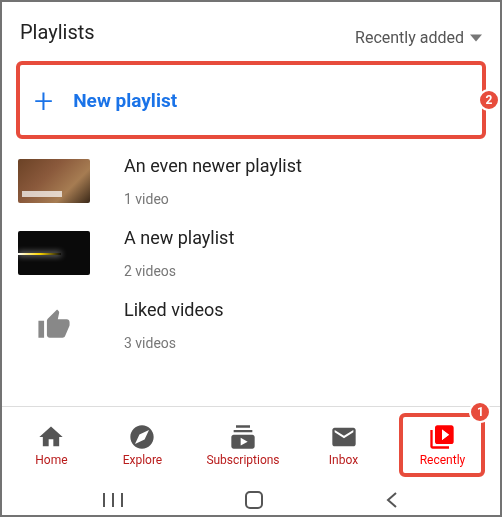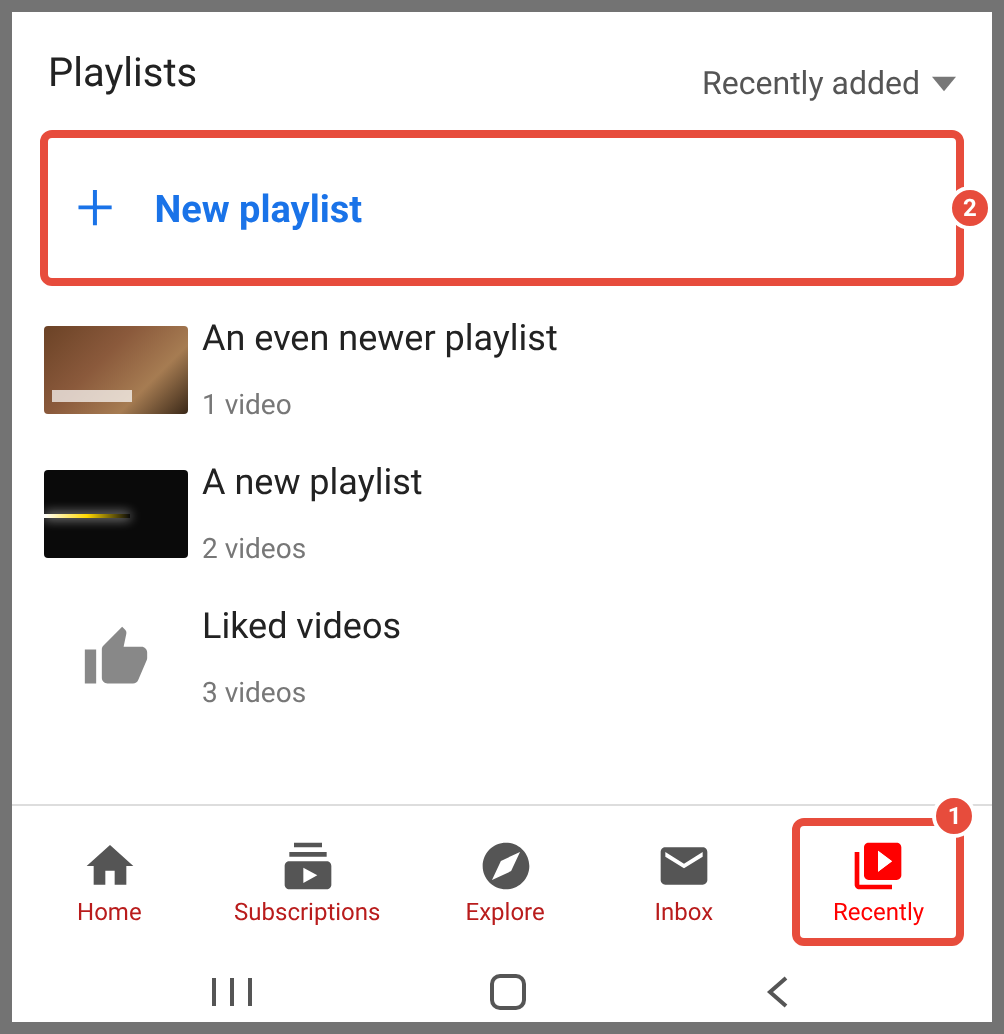--- a/index.html
+++ b/index.html
@@ -1,23 +1,23 @@
 <!DOCTYPE html>
 <html><head>
   <meta charset="utf-8">
   <style>
     * { box-sizing: border-box; margin: 0; padding: 0; }
     body { font-family: Roboto, Arial, sans-serif; background: #fff; }
-    .screen { width: 502px; height: 517px; border: 6px solid #737373; position: relative; display: flex; flex-direction: column; background: #fff; }
+    .screen { width: 502px; height: 517px; border: 2px solid #737373; position: relative; display: flex; flex-direction: column; background: #fff; }
     .header { display: flex; justify-content: space-between; align-items: center; padding: 14px 18px 10px 18px; }
     .header-title { font-size: 20px; color: #222; }
     .sort { display: flex; align-items: center; gap: 6px; font-size: 16px; color: #555; cursor: pointer; margin-top: 12px; }
     .sort svg { width: 12px; height: 12px; fill: #777; }
     .content { flex: 1; overflow: hidden; padding: 0 8px; }
-    .row { display: flex; align-items: center; padding: 10px 8px; gap: 7px; }
+    .row { display: flex; align-items: center; padding: 10px 8px; gap: 34px; }
     .new-playlist-wrap { position: relative; margin: 4px 6px 6px 6px; }
     .new-playlist { display: flex; align-items: center; gap: 20px; padding: 18px 10px; border: 4px solid #e74c3c; border-radius: 6px; cursor: pointer; }
     .plus { color: #1a73e8; font-size: 34px; font-weight: 300; line-height: 1; margin-left: 4px; }
     .new-label { color: #1a73e8; font-size: 19px; font-weight: bold; }
     .thumb { width: 72px; height: 44px; flex-shrink: 0; border-radius: 2px; }
     .thumb1 { background: linear-gradient(135deg,#6b4226 0%,#8b5a3c 40%,#a67c52 70%,#3a2818 100%); position: relative; }
     .thumb1::after { content: ""; position: absolute; bottom: 6px; left: 4px; width: 40px; height: 6px; background: rgba(255,255,255,0.7); font-size: 5px; }
     .thumb2 { background: #0a0a0a; position: relative; }
     .thumb2::after { content: ""; position: absolute; top: 50%; left: 0; width: 60%; height: 2px; background: linear-gradient(90deg,#fff,#ffd700,transparent); box-shadow: 0 0 6px #fff; }
     .like-thumb { width: 72px; height: 44px; display: flex; align-items: center; justify-content: center; flex-shrink: 0; }
@@ -97,30 +97,30 @@
 
   <div class="navbar">
     <div class="nav-item">
       <svg viewBox="0 0 24 24">
           <path d="M10 20v-6h4v6h5v-8h3L12 3 2 12h3v8z"></path>
         </svg>
       <span class="label">Home</span>
     </div>
     <div class="nav-item">
       <svg viewBox="0 0 24 24">
-          <path d="M20 8H4V6h16v2zm-2-6H6v2h12V2zm4 10v8c0 1.1-.9 2-2 2H4c-1.1 0-2-.9-2-2v-8c0-1.1.9-2 2-2h16c1.1 0 2 .9 2 2zm-6 4l-6-3.27v6.53L16 16z"></path>
-        </svg>
-      <span class="label">Subscriptions</span>
-    </div>
-    <div class="nav-item">
-      <svg viewBox="0 0 24 24">
           <path d="M12 2C6.48 2 2 6.48 2 12s4.48 10 10 10 10-4.48 10-10S17.52 2 12 2zm2.19 12.19L6 18l3.81-8.19L18 6l-3.81 8.19z"></path>
           <circle cx="12" cy="12" r="1.3" fill="#fff"></circle>
         </svg>
       <span class="label">Explore</span>
+    </div>
+    <div class="nav-item">
+      <svg viewBox="0 0 24 24">
+          <path d="M20 8H4V6h16v2zm-2-6H6v2h12V2zm4 10v8c0 1.1-.9 2-2 2H4c-1.1 0-2-.9-2-2v-8c0-1.1.9-2 2-2h16c1.1 0 2 .9 2 2zm-6 4l-6-3.27v6.53L16 16z"></path>
+        </svg>
+      <span class="label">Subscriptions</span>
     </div>
     <div class="nav-item">
       <svg viewBox="0 0 24 24">
           <path d="M20 4H4c-1.1 0-2 .9-2 2v12c0 1.1.9 2 2 2h16c1.1 0 2-.9 2-2V6c0-1.1-.9-2-2-2zm0 4l-8 5-8-5V6l8 5 8-5v2z"></path>
         </svg>
       <span class="label">Inbox</span>
     </div>
     <div class="library-wrap">
       <div class="badge badge1">1</div>
       <div class="nav-item active">

